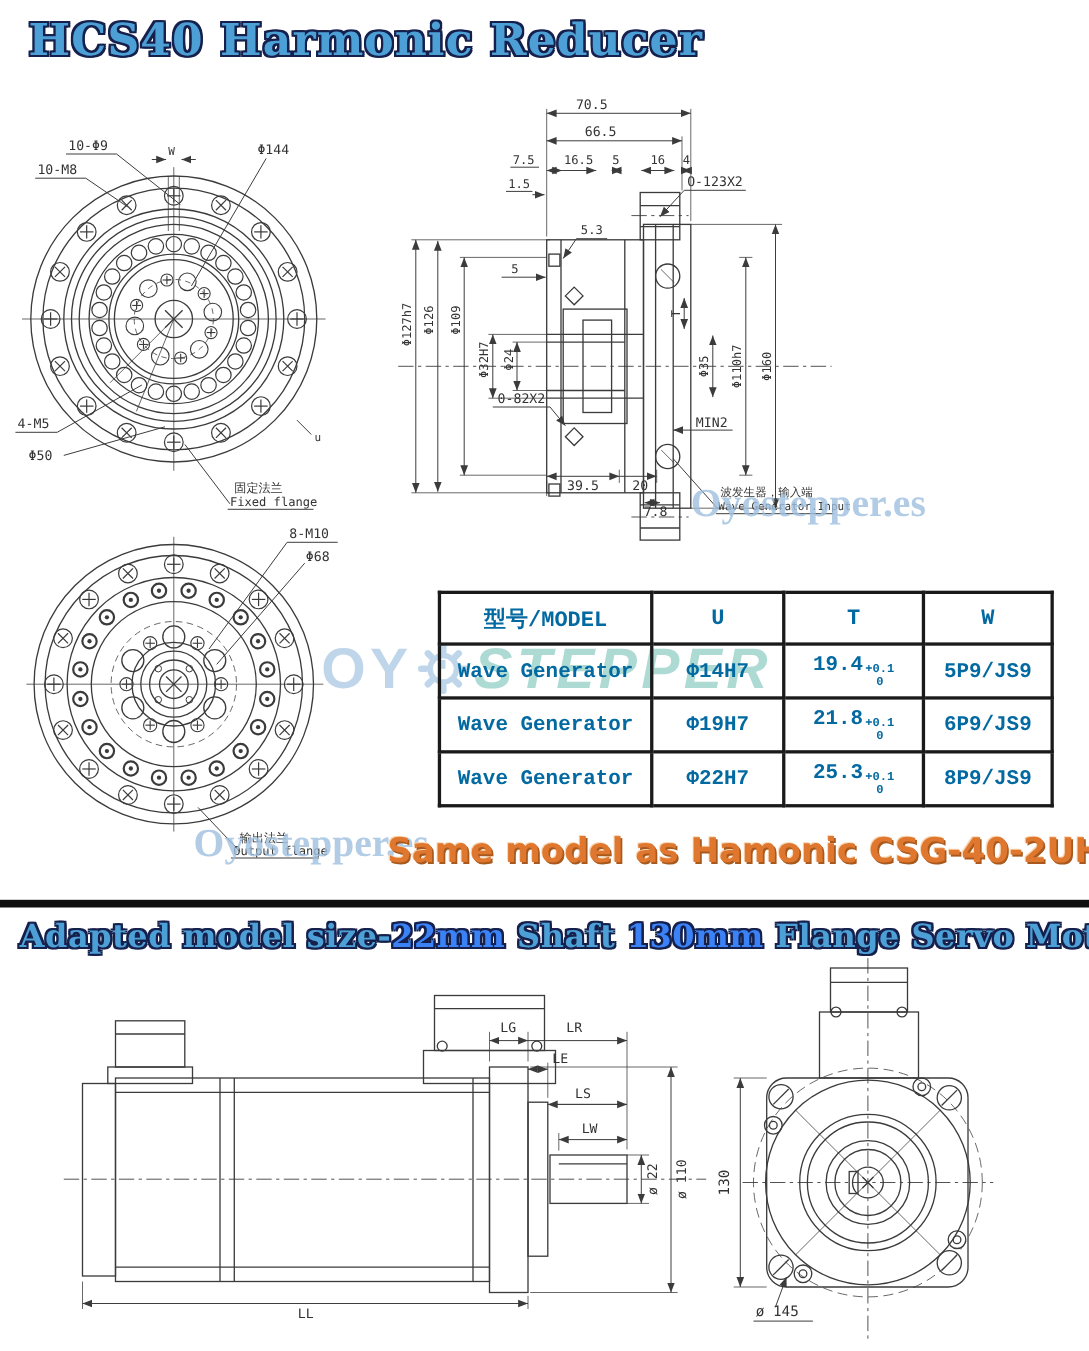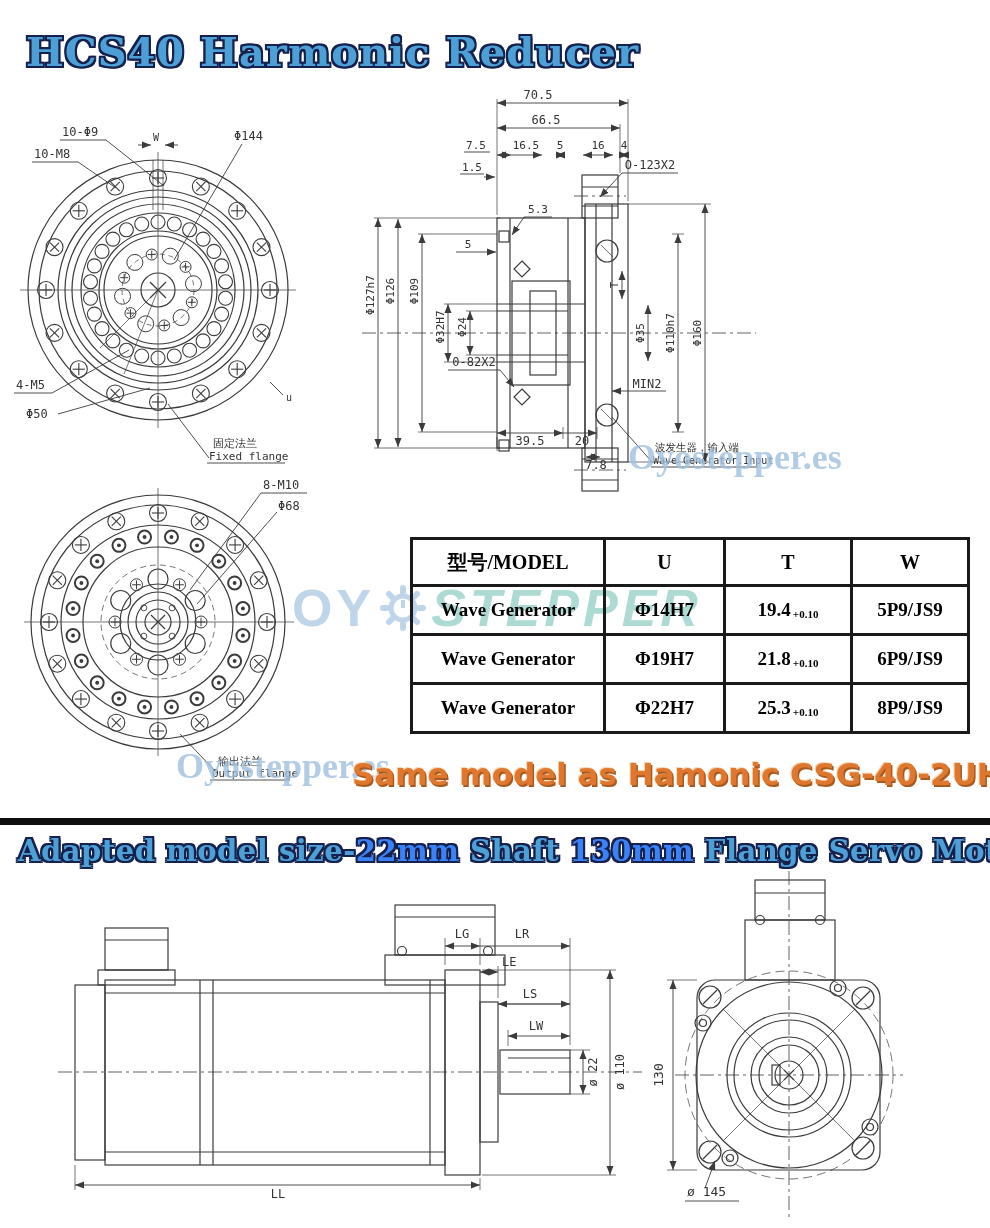--- a/index.html
+++ b/index.html
@@ -2,34 +2,34 @@
 <html><head>
 <meta charset="utf-8">
 <style>
   html,body{margin:0;padding:0;background:#ffffff;}
   .page{position:relative;width:990px;height:1228px;background:#ffffff;overflow:hidden;
         font-family:"Liberation Sans",sans-serif;}
   
   .title{position:absolute;font-family:"DejaVu Serif",serif;font-weight:bold;color:#4da0d6;white-space:nowrap;
          text-shadow:-2px -2px 0 #15204d,2px -2px 0 #15204d,-2px 2px 0 #15204d,2px 2px 0 #15204d,
                      -2px 0 0 #15204d,2px 0 0 #15204d,0 -2px 0 #15204d,0 2px 0 #15204d;}
-  .title1{left:26px;top:28px;font-size:40px;letter-spacing:1px;}
+  .title1{left:26px;top:13px;font-size:40px;letter-spacing:1px;}
   .title2{left:18px;top:834px;font-size:29px;letter-spacing:0.5px;}
   .title2 .white{color:#3b82f6;}
   
   .divider{position:absolute;left:0;top:818px;width:990px;height:7px;background:#0e0e0e;}
   
-  .spec-table{position:absolute;left:410px;top:537px;z-index:2;border-collapse:collapse;background:transparent;
-              font-family:Liberation Serif, serif;color:#000000;}
+  .spec-table{position:absolute;left:398px;top:537px;z-index:2;border-collapse:collapse;background:transparent;
+              font-family:Liberation Mono, monospace;color:#0369a1;}
   .spec-table th,.spec-table td{border:3px solid #1a1a1a;text-align:center;font-weight:bold;padding:0;}
   .spec-table th{font-size:20px;height:44px;}
   .spec-table td{font-size:19px;height:46px;}
   .col-model{width:190px;} .col-u{width:117px;} .col-t{width:124px;} .col-w{width:114px;}
-  .tol{display:inline-flex;flex-direction:row;font-size:11px;line-height:1.05;vertical-align:-2px;
-       margin-left:2px;text-align:left;font-weight:bold;}
+  .tol{display:inline-flex;flex-direction:column;font-size:11px;line-height:1.05;vertical-align:-2px;
+       margin-left:2px;text-align:center;font-weight:bold;}
   
   .wm{position:absolute;font-weight:bold;white-space:nowrap;z-index:1;}
   .wm-site{font-size:36px;color:#9fc0e0;opacity:.8;font-family:"Liberation Serif",serif;}
   .wm-site1{left:628px;top:436px;}
   .wm-site2{left:176px;top:745px;}
   .wm-logo{left:292px;top:578px;font-size:52px;letter-spacing:4px;opacity:.85;display:flex;align-items:center;}
   .wm-logo .oy{color:#b5cfe7;} .wm-logo .stp{color:#9fd5cd;font-style:italic;}
   
   .orange-note{position:absolute;left:352px;top:756px;font-size:31px;font-weight:bold;white-space:nowrap;
                font-family:"DejaVu Sans",sans-serif;color:#e0772f;z-index:3;

